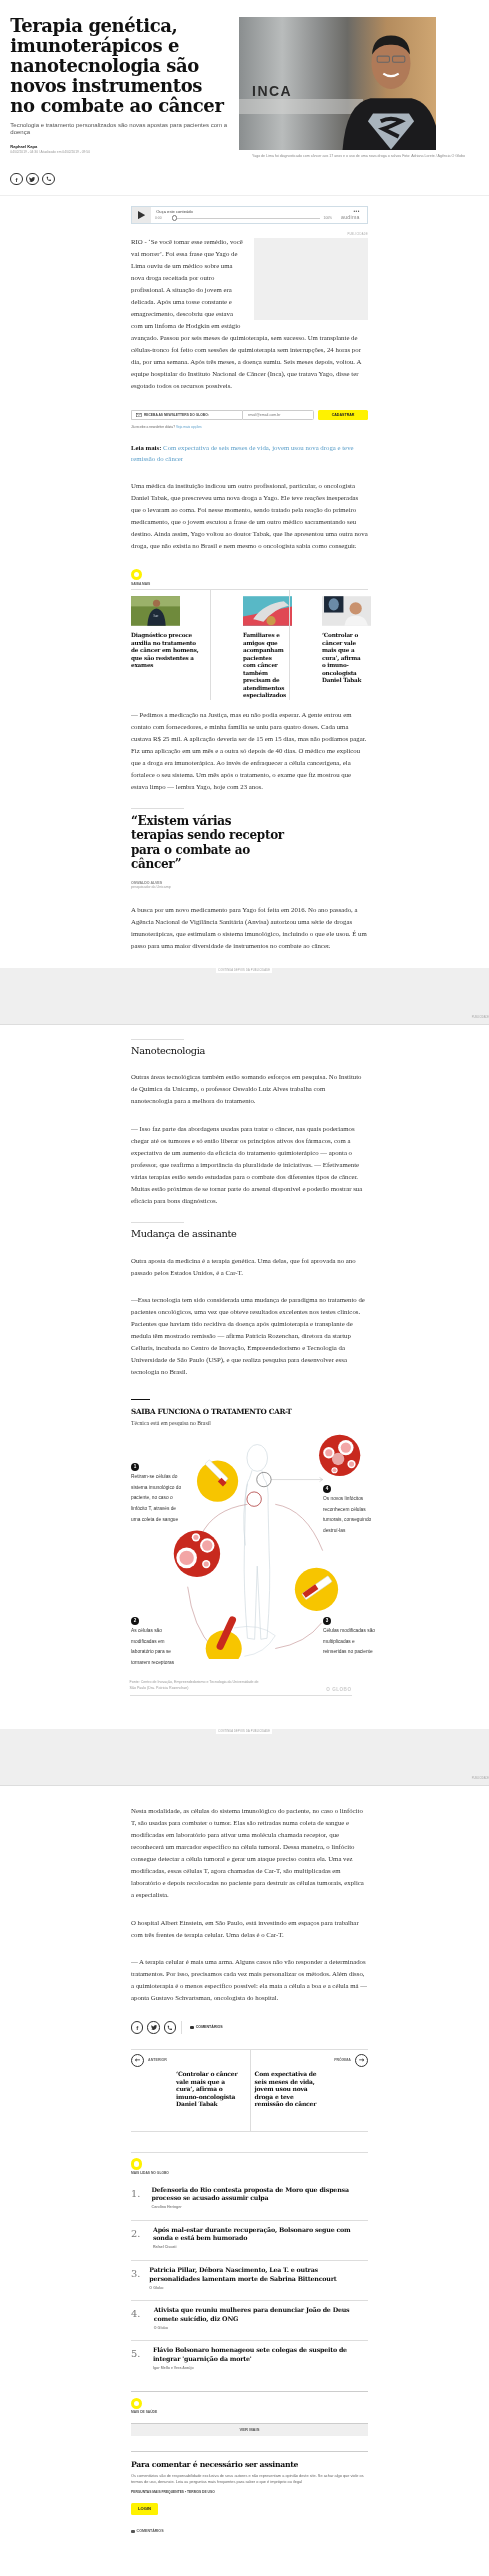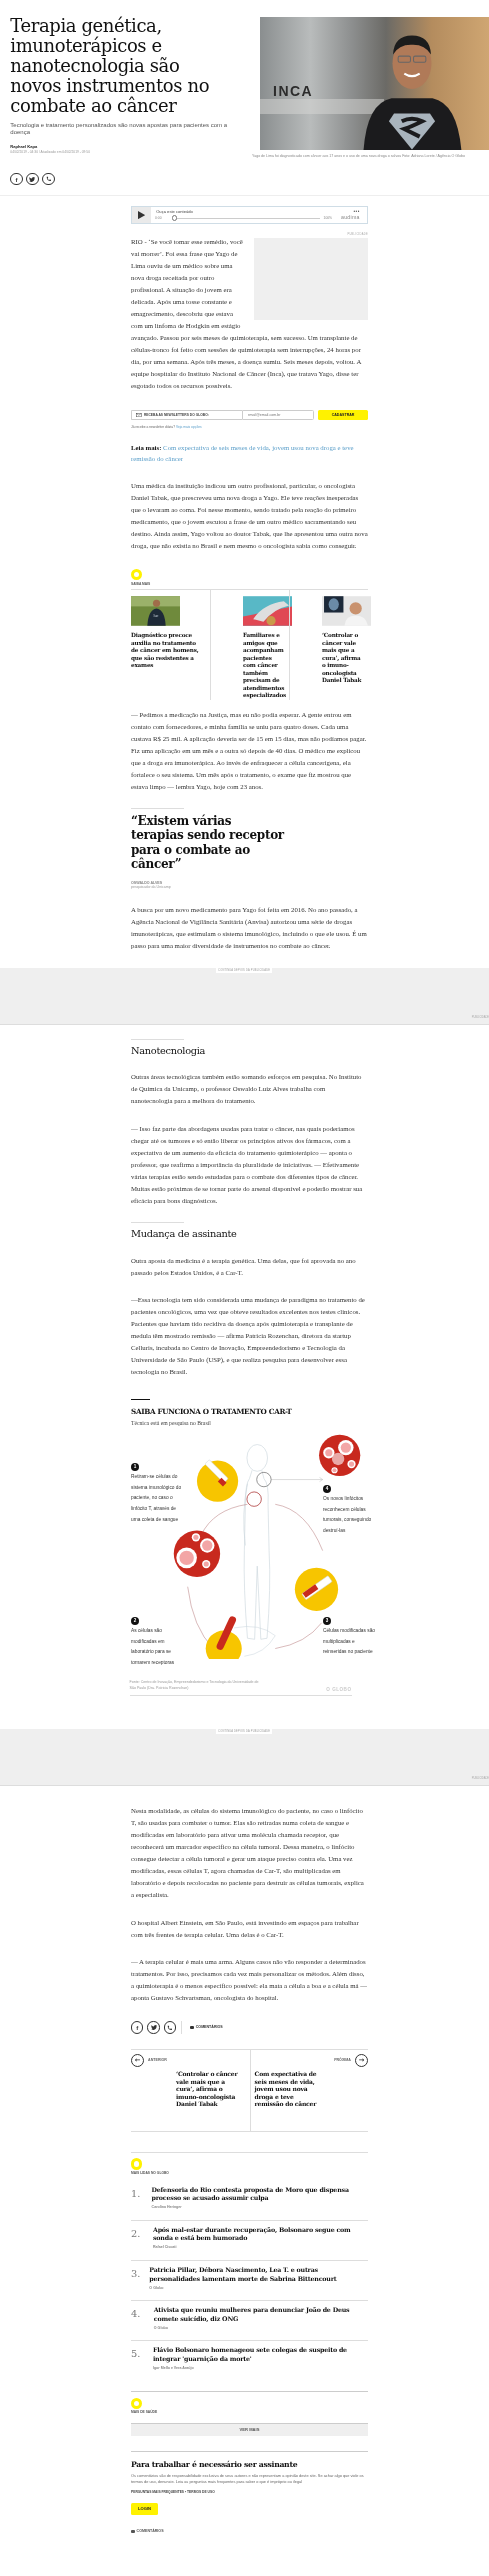--- a/index.html
+++ b/index.html
@@ -1,28 +1,28 @@
 <!DOCTYPE html>
 <html style="font-size:8.2px"><head>
 <meta charset="utf-8">
 <style>
   * { box-sizing: border-box; margin: 0; padding: 0; }
   html, body { width: 489px; background: #fff; }
   body { font-family: "Liberation Serif", serif; color: #222; }
 
   
   .header { position: relative; height: 196px; border-bottom: 0.5px solid #eee; }
-  .headline { position: absolute; left: 10.3px; top: 15.5px; width: 216px; font-family: "DejaVu Serif", serif; font-weight: normal; font-size: 18px; line-height: 20px; color: #111; letter-spacing: -0.4px; }
+  .headline { position: absolute; left: 10.3px; top: 15.5px; width: 216px; font-family: "DejaVu Serif", serif; font-weight: bold; font-size: 18px; line-height: 20px; color: #111; letter-spacing: -0.4px; }
   .subtitle { position: absolute; left: 10.3px; top: 122px; width: 227px; font-family: "Liberation Sans", sans-serif; font-size: 6px; line-height: 7.2px; color: #555; }
   .author { position: absolute; left: 10.3px; top: 144px; font-family: "Liberation Sans", sans-serif; font-weight: bold; font-size: 4.1px; color: #222; }
   .dates { position: absolute; left: 10.3px; top: 150px; font-family: "Liberation Sans", sans-serif; font-size: 3.3px; color: #999; }
   .share { position: absolute; display: flex; gap: 3.6px; }
   .share.top { left: 10.3px; top: 173px; }
   .circ-btn { width: 12.4px; height: 12.4px; border: 0.8px solid #333; border-radius: 50%; display: flex; align-items: center; justify-content: center; font-family: "Liberation Sans", sans-serif; font-weight: bold; font-size: 6.2px; color: #333; background: #fff; }
-  .hero { position: absolute; left: 260px; top: 16.5px; width: 229px; height: 133px; overflow: hidden;
+  .hero { position: absolute; left: 239px; top: 16.5px; width: 197px; height: 133px; overflow: hidden;
     background: linear-gradient(90deg, #8a8e8f 0%, #b9bcbc 22%, #8d8f8f 40%, #6b6a66 55%, #b48c5e 75%, #cfa672 100%); }
   .hero .sign { position: absolute; left: 13px; top: 66px; font-family: "Liberation Sans", sans-serif; font-weight: bold; font-size: 14px; color: #2c2c2c; letter-spacing: 1.5px; }
   .hero .band { position: absolute; left: 0; top: 82px; width: 124px; height: 15.5px; background: #d7d7d5; opacity: .5; }
   .hero .person { position: absolute; left: 93px; top: 9.3px; width: 118px; height: 129px; }
   .caption { position: absolute; left: 252px; top: 154px; width: 234px; font-family: "Liberation Sans", sans-serif; font-size: 3.6px; line-height: 5.7px; color: #888; }
 
   
   .col { position: relative; width: 237px; margin-left: 131px; }
   .p { font-size: 6.8px; line-height: 12px; color: #333; margin-bottom: 15.5px; }
 
@@ -443,21 +443,21 @@
     </div>
   </section>
 
   <section style="margin-top:11.3px;border-top:0.5px solid #ccc;padding-top:5.2px">
     <div class="ring"></div>
     <div class="sect-lbl">MAIS DE SAÚDE</div>
     <button class="ver-mais">VER MAIS</button>
   </section>
 
   <section style="margin-top:15px;border-top:0.5px solid #ccc;padding-bottom:15.5px">
-    <h3 class="c-title">Para trabalhar é necessário ser assinante</h3>
+    <h3 class="c-title">Para comentar é necessário ser assinante</h3>
     <p class="c-text">Os comentários são de responsabilidade exclusiva de seus autores e não representam a opinião deste site. Se achar algo que viole os termos de uso, denuncie. Leia as perguntas mais frequentes para saber o que é impróprio ou ilegal</p>
     <div class="c-links">
       <span>PERGUNTAS MAIS FREQUENTES</span>
       <span>•</span>
       <span>TERMOS DE USO</span>
     </div>
     <button class="login">LOGIN</button>
     <div class="comments" style="margin-top:14.4px;color:#555">
       <span class="bubble" style="background:#555"></span>
       <span>COMENTÁRIOS</span>

